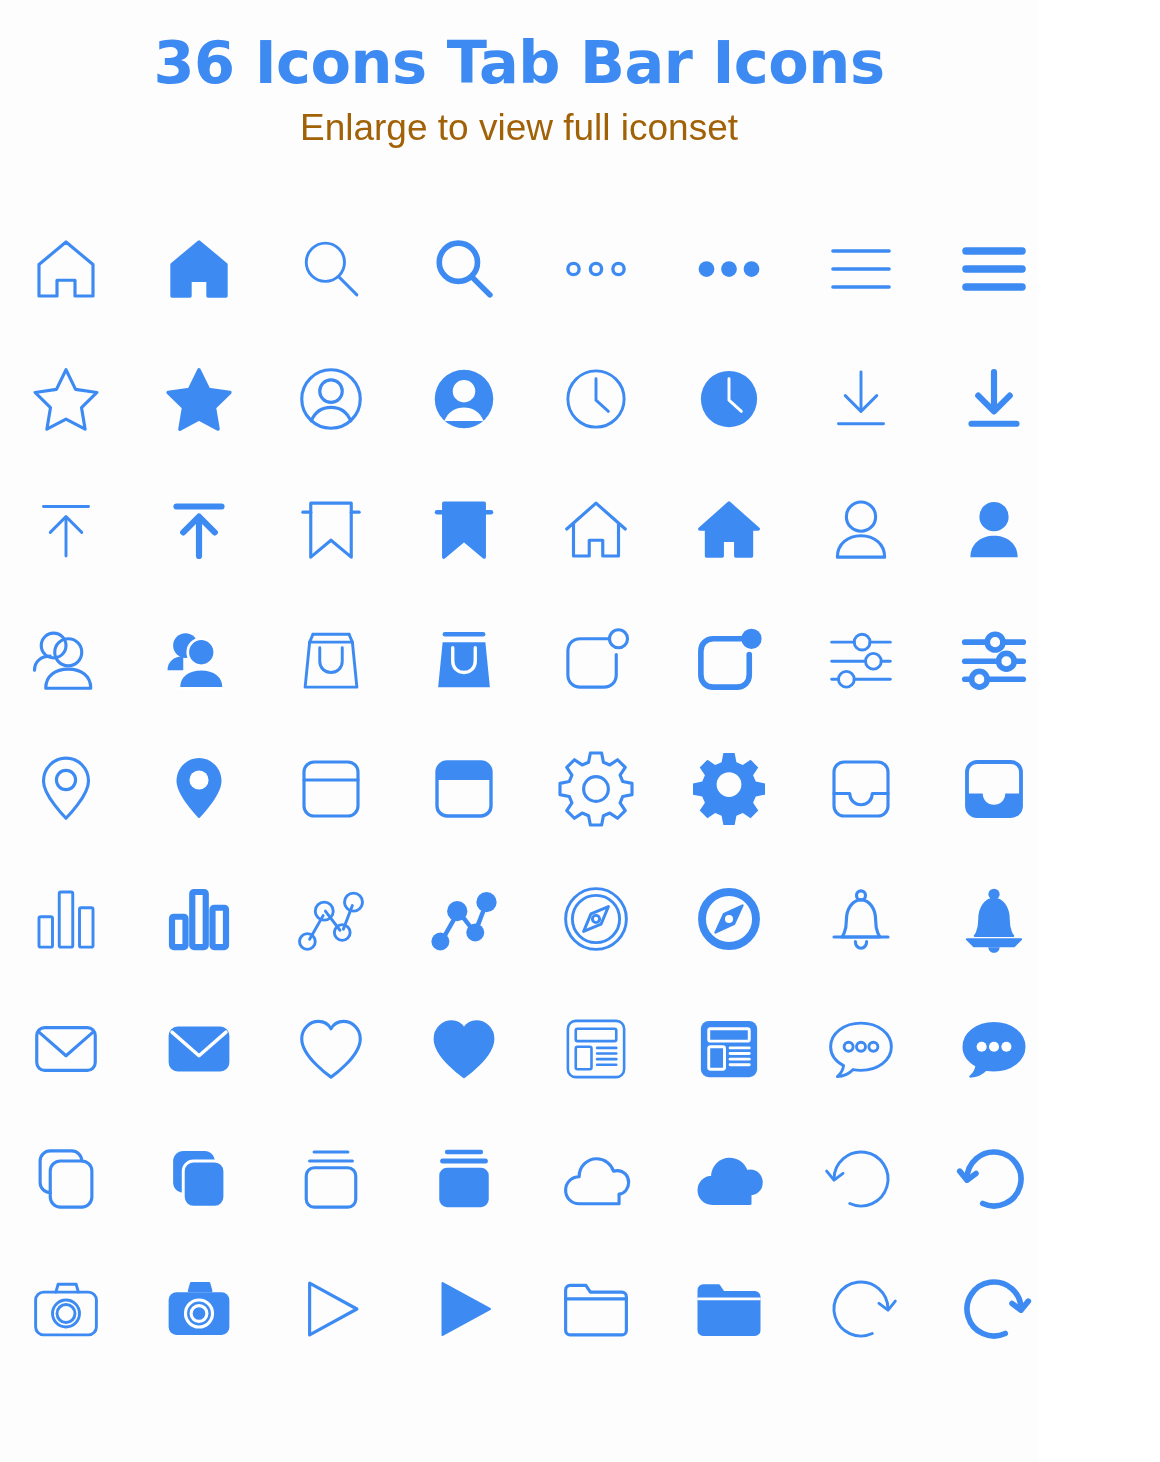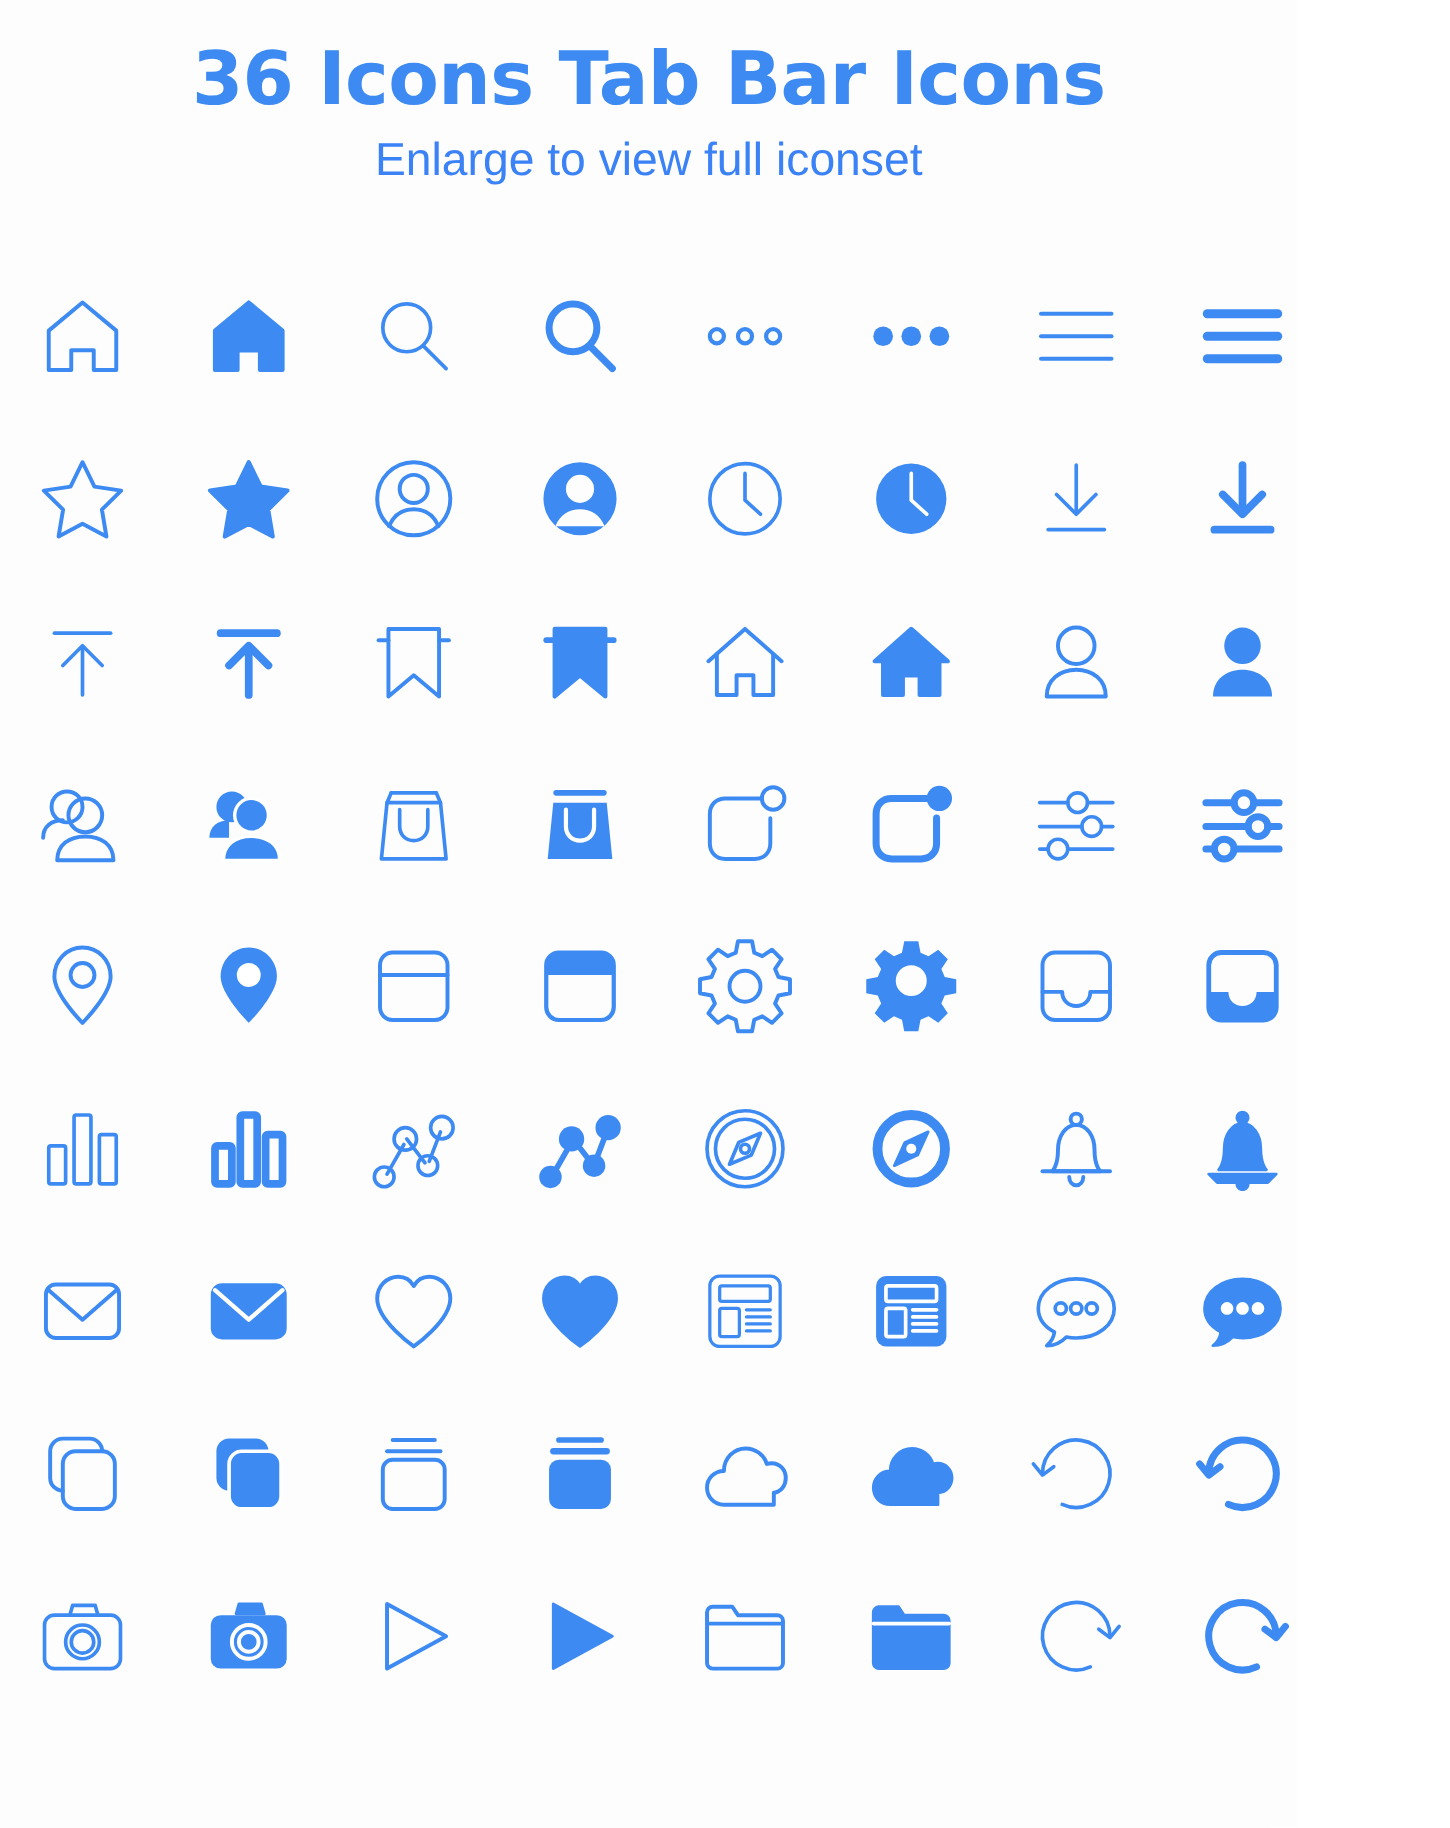--- a/index.html
+++ b/index.html
@@ -29,21 +29,21 @@
     line-height: 1.05;
     color: #3d8bf2;
     letter-spacing: -0.5px;
     margin: 0;
   }
   .subtitle {
     font-family: "Liberation Sans", sans-serif;
     font-size: 37px;
     font-weight: 300;
     line-height: 1.2;
-    color: #3b82f6;
+    color: #a16207;
     margin: 12px 0 0 0;
     letter-spacing: 0px;
   }
   .grid {
     margin: 0 auto;
     padding: 0;
     width: 1060px;
     display: grid;
     grid-template-columns: repeat(8, 1fr);
     grid-auto-rows: 130px;

